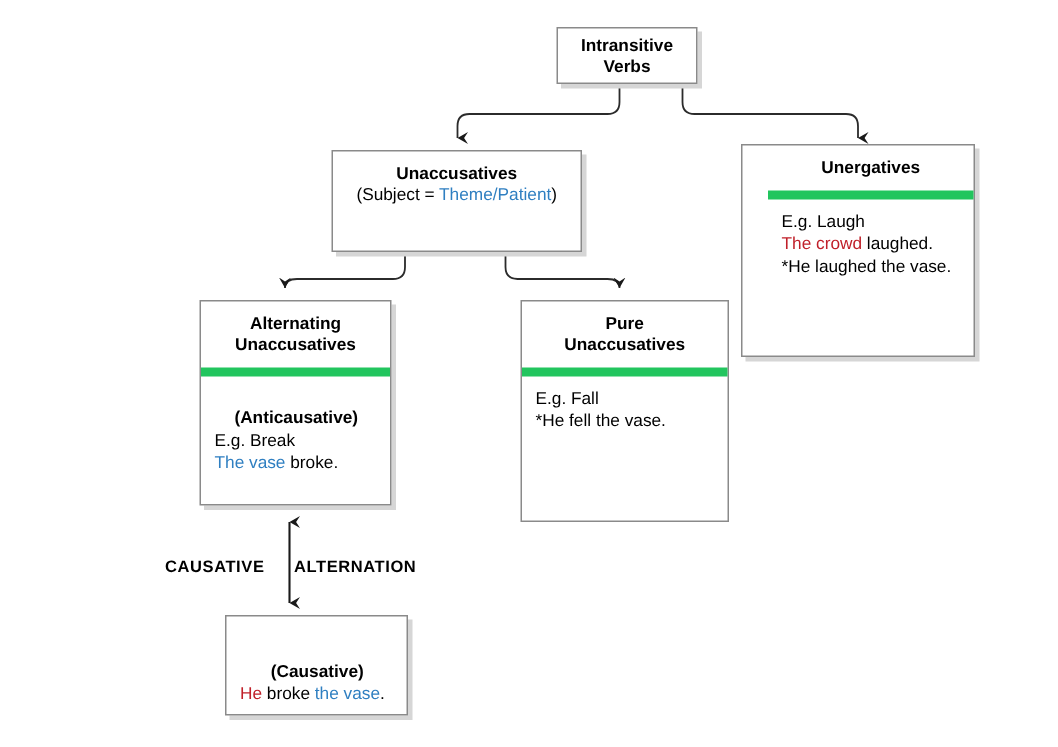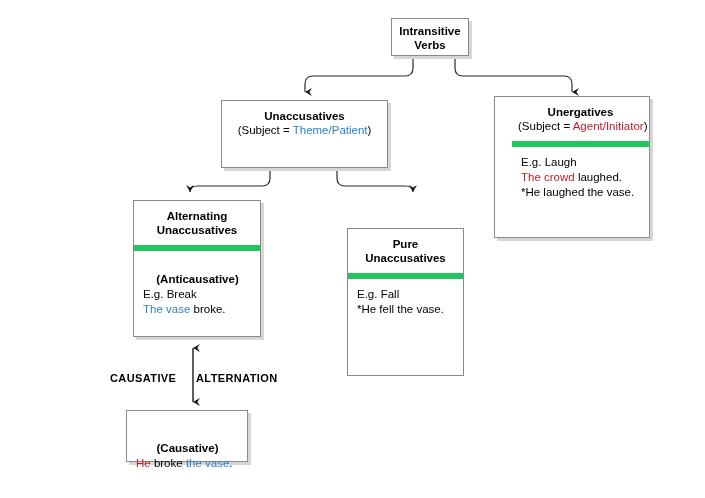--- a/index.html
+++ b/index.html
@@ -52,27 +52,27 @@
   .caption{
     position:absolute;
     font-size:11px;
     font-weight:bold;
     letter-spacing:.4px;
     color:#000;
     white-space:nowrap;
   }
 
   
-  #n-intransitive{left:391px;top:18px;width:78px;height:38px;}
+  #n-intransitive{left:371px;top:18px;width:94px;height:38px;}
   #n-intransitive .hdr{padding-top:5px;}
   #n-unaccusatives{left:221px;top:100px;width:167px;height:68px;}
   #n-unergatives{left:494px;top:96px;width:156px;height:142px;padding-left:17px;}
   #n-alternating{left:133px;top:200px;width:128px;height:137px;}
-  #n-pure{left:347px;top:200px;width:117px;height:148px;margin-top:28px;}
-  #n-causative{left:126px;top:410px;width:122px;height:52px;}
+  #n-pure{left:347px;top:200px;width:139px;height:148px;}
+  #n-causative{left:150px;top:410px;width:122px;height:67px;}
 
   #cap-causative{left:110px;top:372px;}
   #cap-alternation{left:196px;top:372px;}
 </style>
 </head>
 <body>
 
 <div id="stage">
 
   <svg id="connectors" viewBox="0 0 705 498">
@@ -106,21 +106,20 @@
   <div class="node" id="n-unaccusatives">
     <div class="hdr">
       <span class="t">Unaccusatives</span>
       <span class="sub"><span>(Subject = </span><span class="blue">Theme/Patient</span><span>)</span></span>
     </div>
   </div>
 
   <div class="node" id="n-unergatives">
     <div class="hdr">
       <span class="t">Unergatives</span>
-      <span class="sub"><span>(Subject = </span><span class="red">Agent/Initiator</span><span>)</span></span>
     </div>
     <div class="body divider">
       <span class="ln">E.g. Laugh</span>
       <span class="ln"><span class="red">The crowd</span><span> laughed.</span></span>
       <span class="ln">*He laughed the vase.</span>
     </div>
   </div>
 
   <div class="node" id="n-alternating">
     <div class="hdr">

